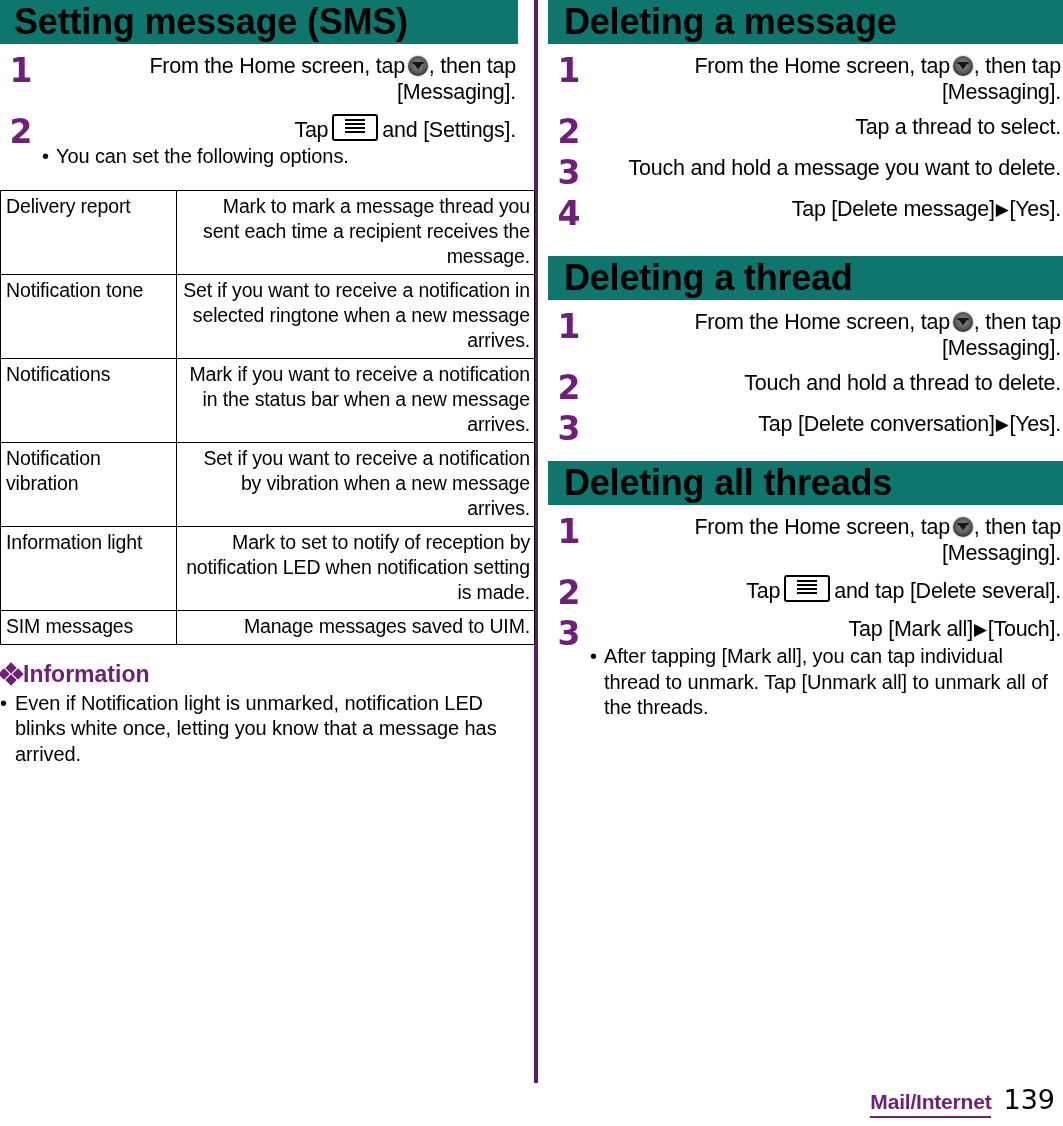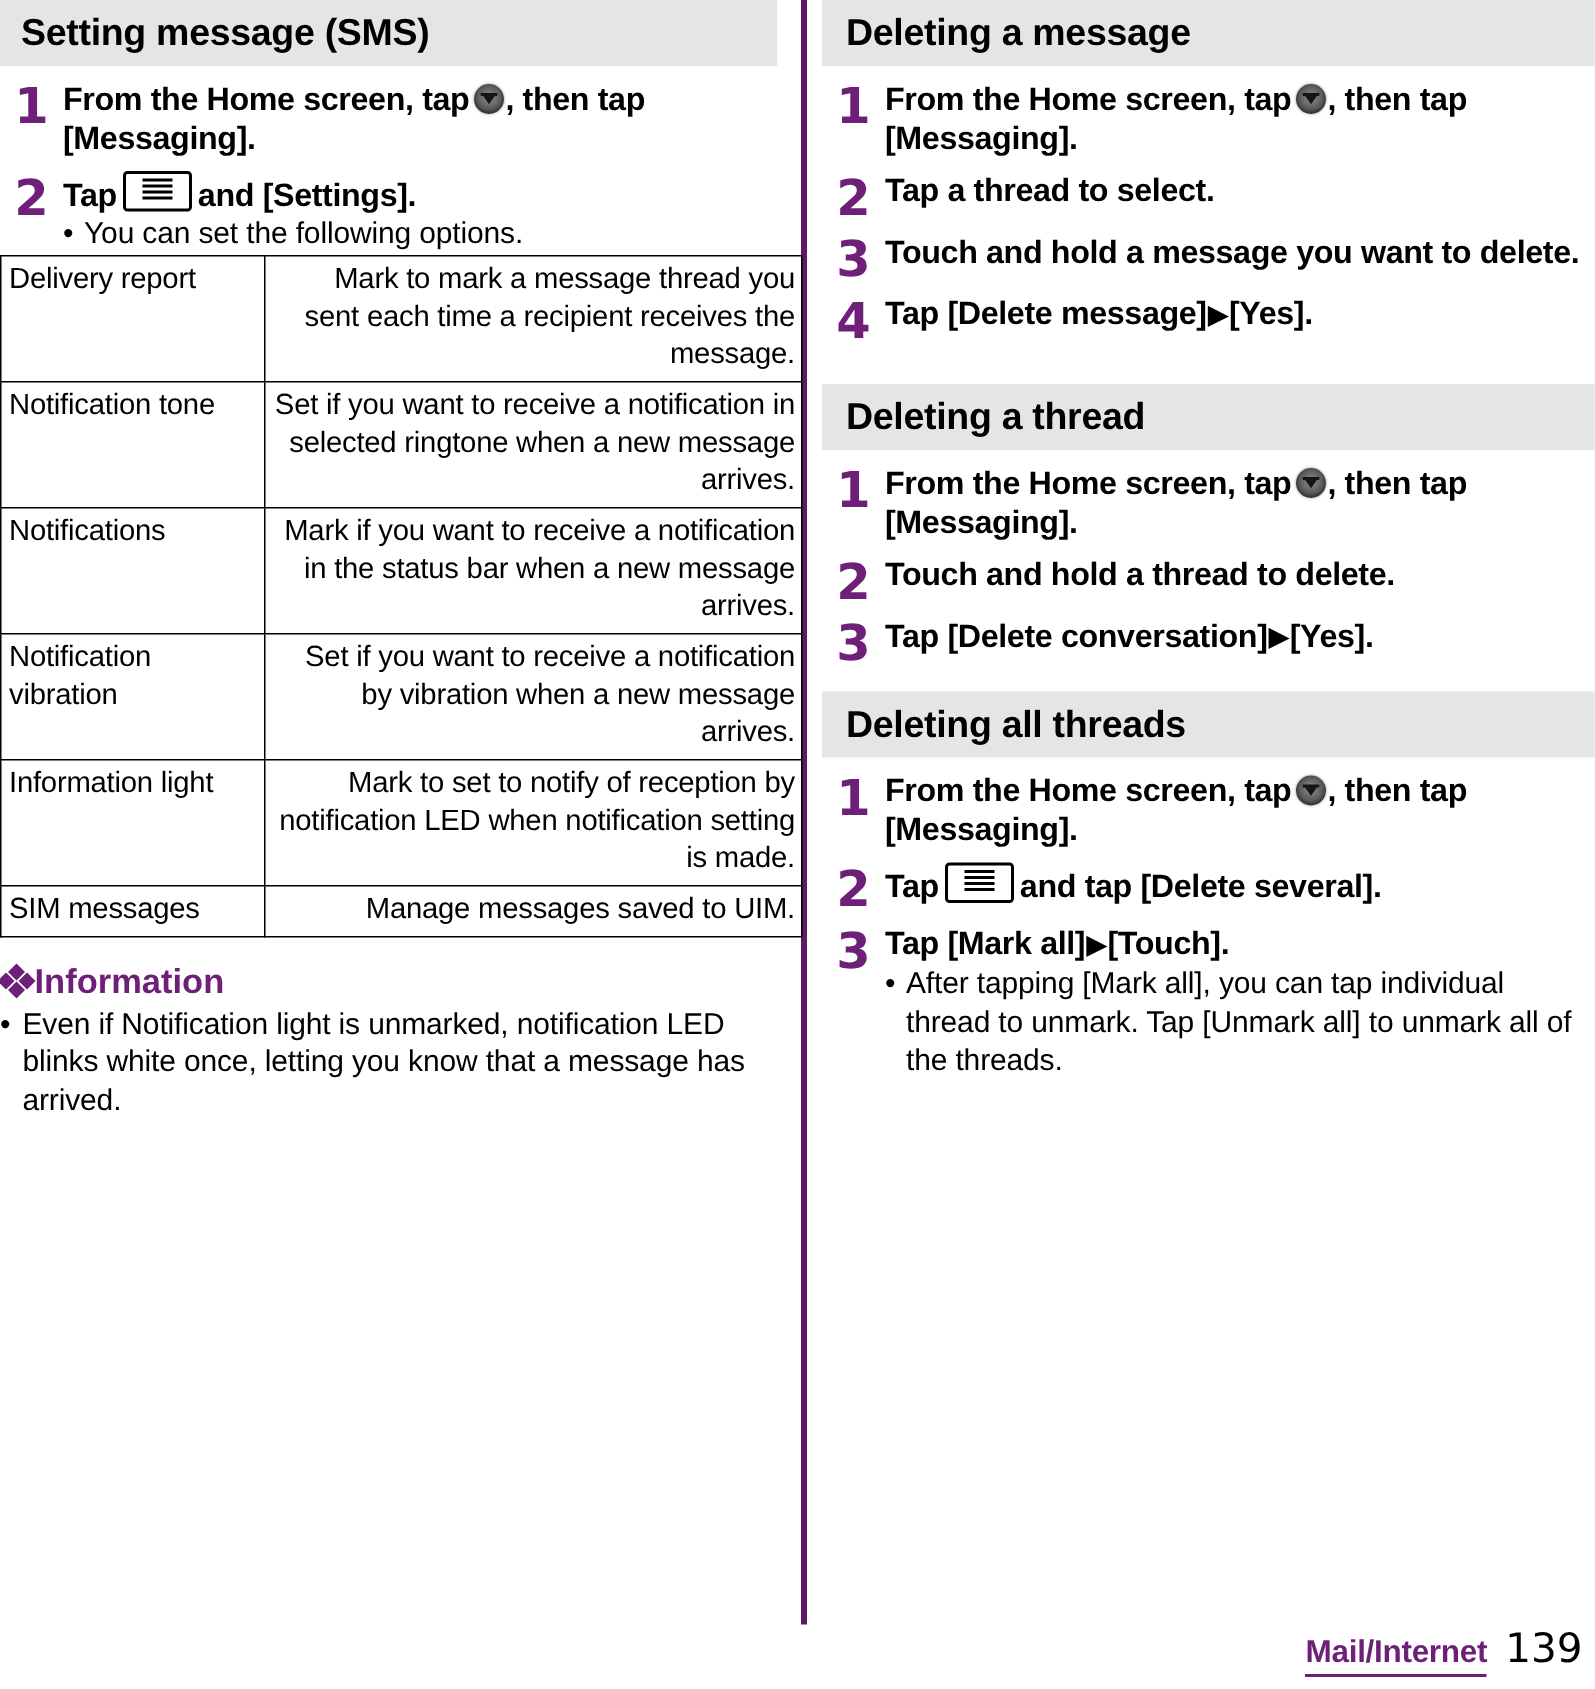--- a/index.html
+++ b/index.html
@@ -32,24 +32,24 @@
     position: absolute;
     left: 534px;
     top: 0px;
     width: 4px;
     height: 1083px;
     background: #5E1A66;
   }
 
   
   .sec-head {
-    background: #e5e5e5;
+    background: #0f766e;
     color: #000000;
     font-weight: bold;
-    font-size: 25px;
+    font-size: 36px;
     line-height: 44px;
     height: 44px;
     padding-left: 14px;
     letter-spacing: -0.2px;
     box-sizing: border-box;
     overflow: hidden;
     white-space: nowrap;
   }
   .sec-head.right { padding-left: 16px; }
 
@@ -69,24 +69,25 @@
     min-width: 42px;
     text-align: center;
     padding-top: 4px;
     font-family: "DejaVu Sans", sans-serif;
   }
   .step-body {
     flex: 1;
     padding-right: 2px;
   }
   .step-text {
-    font-weight: bold;
+    font-weight: normal;
     font-size: 21.5px;
     line-height: 26px;
     letter-spacing: -0.25px;
+    text-align: right;
   }
   .sub-note {
     font-weight: normal;
     font-size: 20px;
     line-height: 25.5px;
     letter-spacing: -0.1px;
     display: flex;
     margin-top: 1px;
   }
   .sub-note .bdot {
@@ -149,20 +150,21 @@
   .ic-menukey i:nth-child(1) { top: 3px;  width: 20px; }
   .ic-menukey i:nth-child(2) { top: 7px;  width: 20px; }
   .ic-menukey i:nth-child(3) { top: 11px; width: 20px; }
   .ic-menukey i:nth-child(4) { top: 15px; width: 20px; }
   .arrow-g { font-size: 17px; vertical-align: 1px; padding: 0 1px; }
 
   
   table.opt {
     border-collapse: collapse;
     width: 516px;
+    margin-top: 20px;
     table-layout: fixed;
   }
   table.opt td {
     border: 1.5px solid #000;
     vertical-align: top;
     font-size: 19.5px;
     line-height: 25px;
     padding: 3px 4px 5px 5px;
     letter-spacing: -0.15px;
   }

